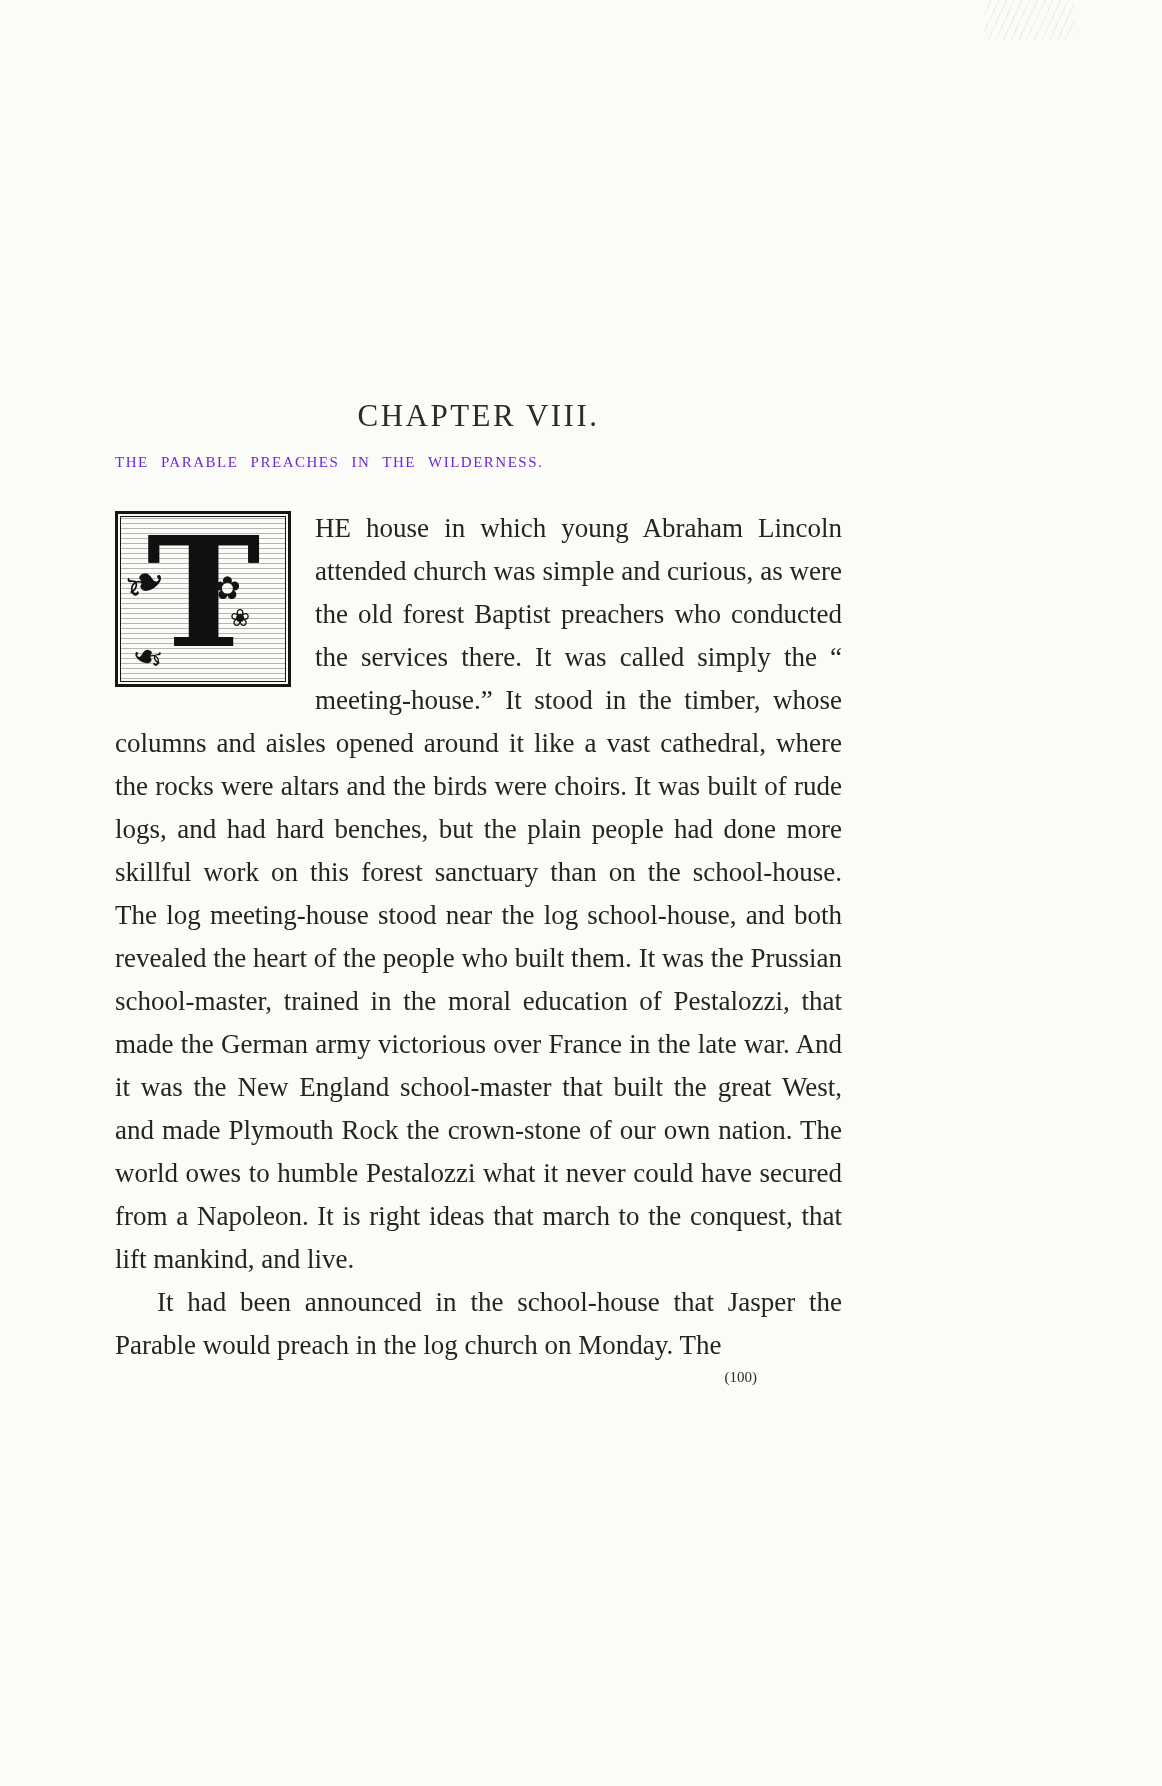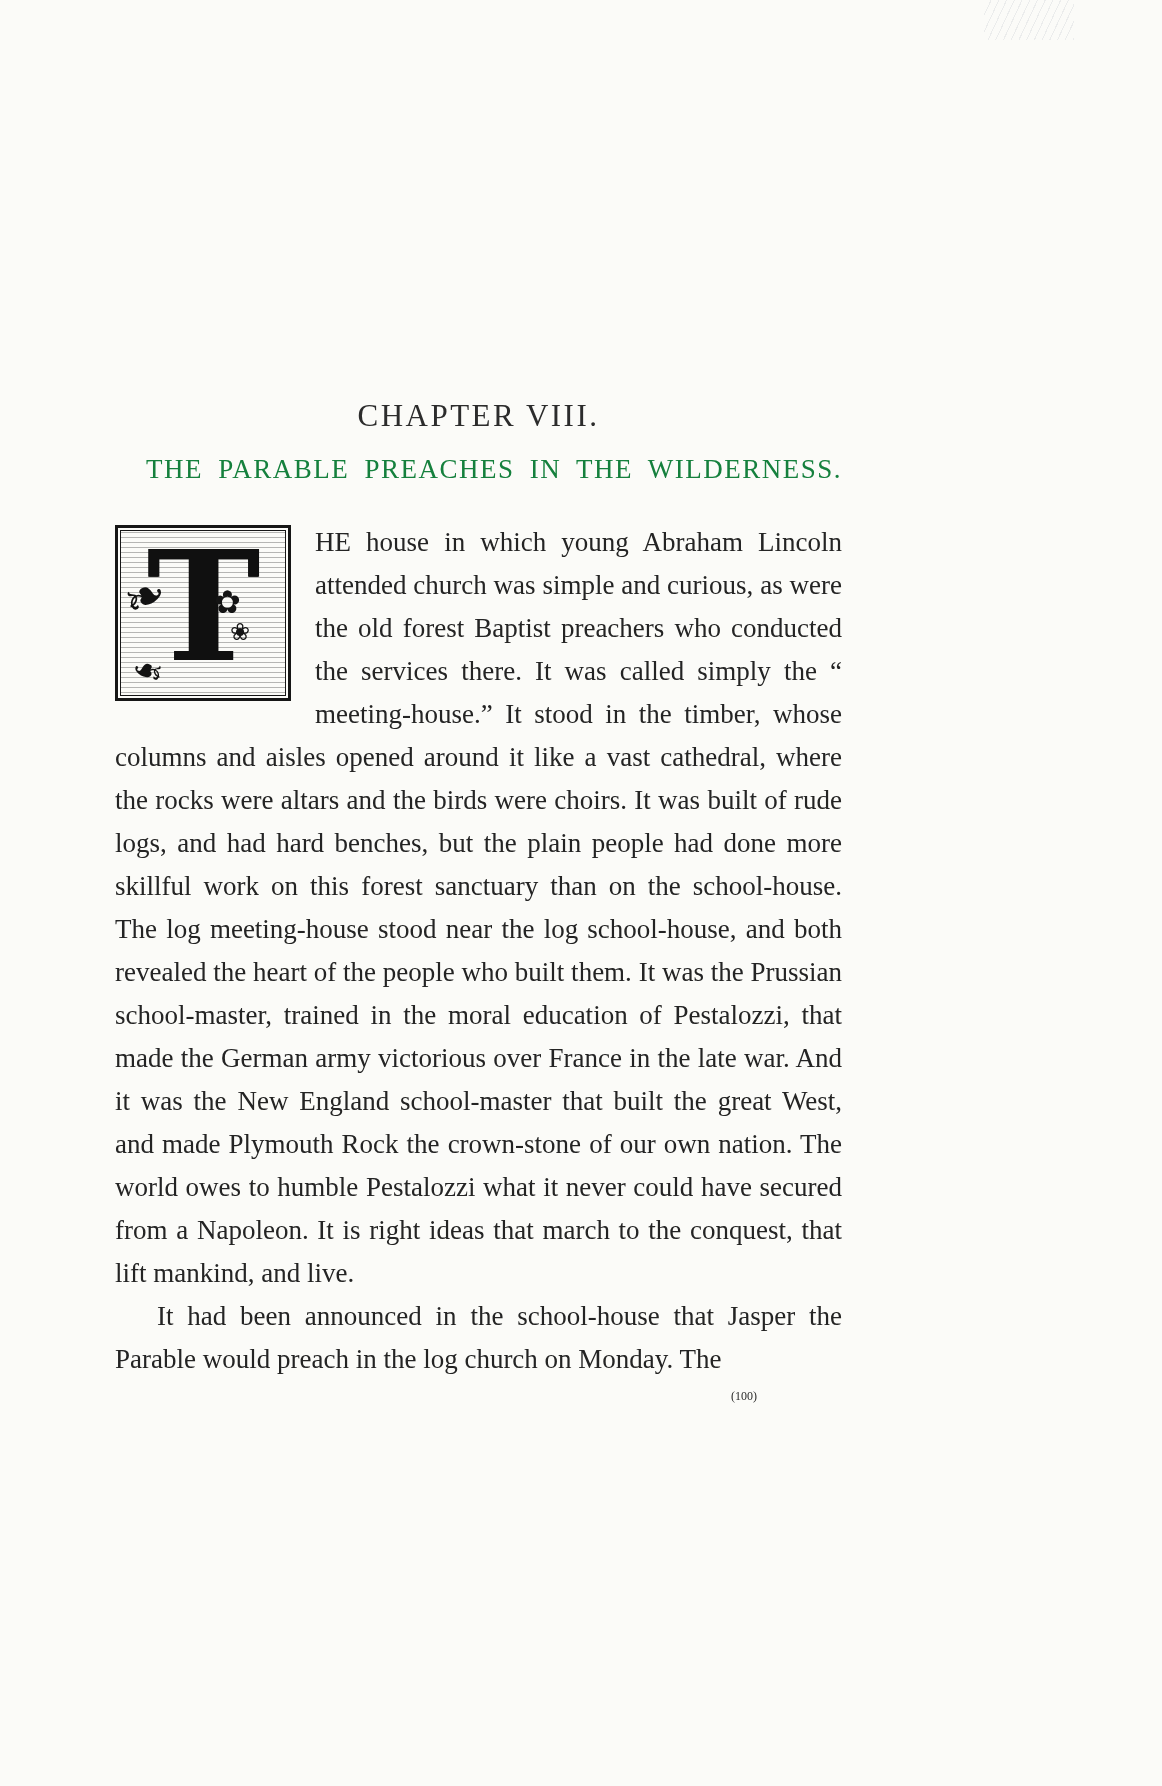--- a/index.html
+++ b/index.html
@@ -26,27 +26,27 @@
 
   .chapter-title {
     text-align: center;
     font-size: 31px;
     font-weight: normal;
     letter-spacing: 2.5px;
     color: #2c2c2c;
   }
 
   .chapter-subtitle {
-    text-align: right;
-    font-size: 27px;
+    text-align: left;
+    font-size: 15px;
     font-weight: normal;
     letter-spacing: 1.5px;
     word-spacing: 7px;
     margin-top: 20px;
-    color: #15803d;
+    color: #6d28d9;
   }
 
   .body-text {
     margin-top: 36px;
     font-size: 27px;
     line-height: 43px;
     text-align: justify;
     color: #242424;
   }
 
@@ -114,24 +114,24 @@
     position: absolute;
     left: 14px;
     bottom: 8px;
     font-size: 38px;
     line-height: 1;
     color: #121212;
     transform: rotate(18deg) scaleX(-1);
   }
 
   .page-number {
-    margin-top: 8px;
+    margin-top: 2px;
     text-align: right;
     padding-right: 85px;
-    font-size: 12px;
+    font-size: 15px;
     color: #2a2a2a;
   }
 
   
   .scan-mark {
     position: absolute;
     top: 0;
     right: 0;
     width: 90px;
     height: 40px;

